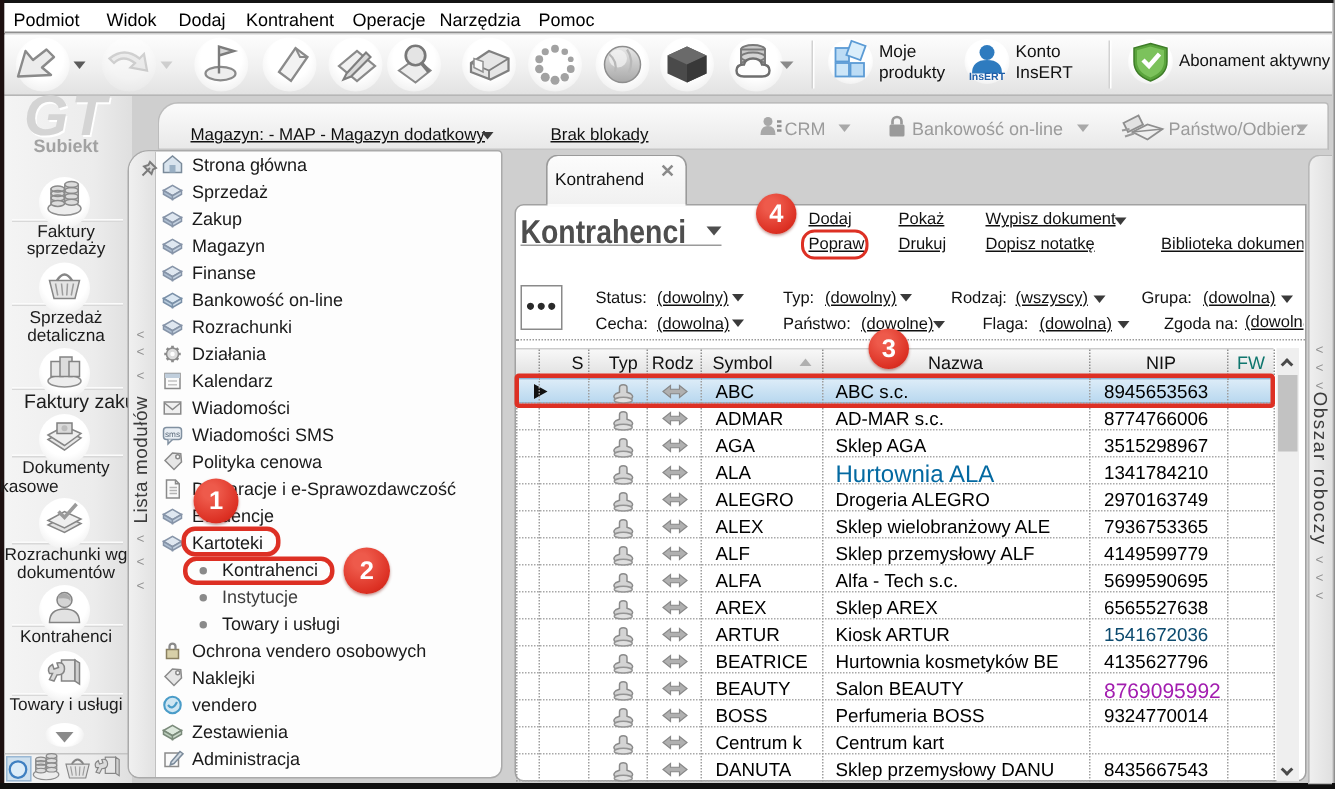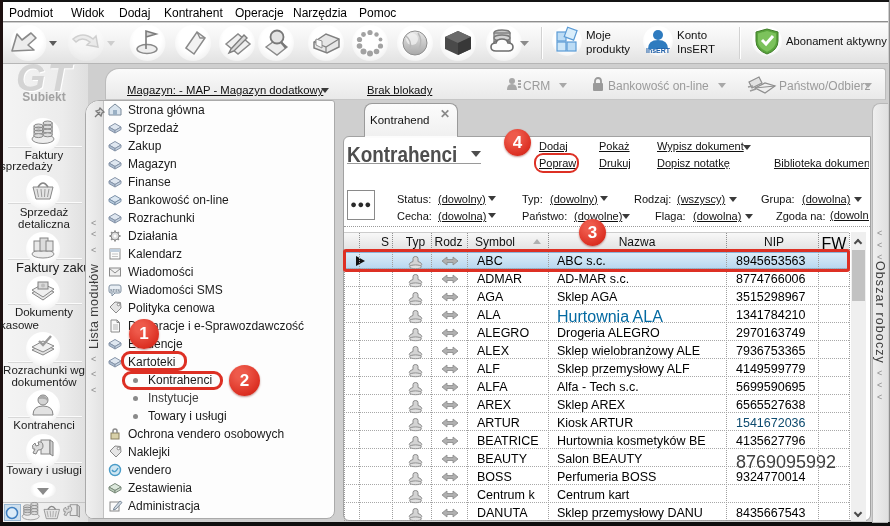--- a/index.html
+++ b/index.html
@@ -185,21 +185,21 @@
       <ellipse cx="12.5" cy="14" rx="4.5" ry="2" fill="none"></ellipse>
       <ellipse cx="12.5" cy="17.6" rx="4.5" ry="2"></ellipse>
       <rect x="17.2" y="5" width="9" height="12"></rect>
       <ellipse cx="21.7" cy="5" rx="4.5" ry="2"></ellipse>
       <ellipse cx="21.7" cy="9" rx="4.5" ry="2" fill="none"></ellipse>
       <ellipse cx="21.7" cy="13" rx="4.5" ry="2" fill="none"></ellipse>
       <ellipse cx="21.7" cy="16.8" rx="4.5" ry="2"></ellipse>
     </g>
   </svg>
 <div class="txt" style="left:0;top:149px;width:88px;text-align:center;font-size:11.5px;color:#1c1c1c">Faktury</div>
-<div class="txt" style="left:0;top:160px;width:88px;font-size:11.5px;color:#1c1c1c">sprzedaży</div>
+<div class="txt" style="left:0;top:160px;width:88px;text-align:center;font-size:11.5px;color:#1c1c1c">sprzedaży</div>
 <div class="ab" style="left:8px;top:202px;width:74px;height:1px;background:#fbfbfb;box-shadow:0 1px 0 #d8d8d8"></div>
 <div class="circ" style="left:26px;top:175px;width:34px;height:34px"></div>
 <svg width="34" height="34" style="left:26px;top:175px" viewBox="0 0 34 34">
     <path d="M7 12 L27 12 L24 24 L10 24 Z" fill="#e4e4e4" stroke="#868686"></path>
     <path d="M12 12 q5 -8 10 0" fill="none" stroke="#868686" stroke-width="1.6"></path>
     <g stroke="#9c9c9c">
       <path d="M11 14 L12.5 22 M15 14 L15.8 22 M19 14 L18.5 22 M23 14 L21.5 22"></path>
     </g>
   </svg>
 <div class="txt" style="left:0;top:206px;width:88px;text-align:center;font-size:11.5px;color:#1c1c1c">Sprzedaż</div>
@@ -475,21 +475,21 @@
 <div class="ab" style="left:548px;top:233px;width:1px;height:17px;border-left:1px dotted #8f8f8f"></div>
 <div class="ab" style="left:726px;top:233px;width:1px;height:17px;border-left:1px dotted #8f8f8f"></div>
 <div class="ab" style="left:818px;top:233px;width:1px;height:17px;border-left:1px dotted #8f8f8f"></div>
 <div class="ab" style="left:849px;top:233px;width:1px;height:17px;border-left:1px dotted #8f8f8f"></div>
 <div class="txt" style="left:345px;top:235px;width:80px;text-align:center;font-size:12px;color:#111">S</div>
 <div class="txt" style="left:375.5px;top:235px;width:80px;text-align:center;font-size:12px;color:#111">Typ</div>
 <div class="txt" style="left:408.5px;top:235px;width:80px;text-align:center;font-size:12px;color:#111">Rodz</div>
 <div class="txt" style="left:475px;top:235px;font-size:12px;color:#111">Symbol</div>
 <div class="txt" style="left:597px;top:235px;width:80px;text-align:center;font-size:12px;color:#111">Nazwa</div>
 <div class="txt" style="left:734px;top:235px;width:80px;text-align:center;font-size:12px;color:#111">NIP</div>
-<div class="txt" style="left:794px;top:235px;width:80px;text-align:center;font-size:16px;color:#000000">FW</div>
+<div class="txt" style="left:794px;top:235px;width:80px;text-align:center;font-size:12px;color:#0f766e">FW</div>
 <div class="ab" style="left:533px;top:239px;width:0;height:0;border-left:4px solid transparent;border-right:4px solid transparent;border-bottom:5px solid #b0b0b0"></div>
 <div class="ab" style="left:344px;top:252px;width:505px;height:17px;background:linear-gradient(#dcecf8,#b9d8ef);border:1px solid #8cb4d8"></div>
 <div class="ab" style="left:356px;top:256px;width:0;height:0;border-top:5.5px solid transparent;border-bottom:5.5px solid transparent;border-left:9px solid #111"></div>
 <div class="ab" style="left:344px;top:268px;width:505px;height:1px;border-top:1px dotted #a8a8a8"></div>
 <svg width="19" height="16" style="left:406px;top:253px" viewBox="0 0 19 16">
     <path d="M4.5 13 q-2.5 -1.5 0 -3.5 l2.5 -1 l0 -3 q0 -2 2.5 -2 q2.5 0 2.5 2 l0 3 l2.5 1 q2.5 2 0 3.5 Z" fill="#d4d4d4" stroke="#8a8a8a"></path>
     <ellipse cx="9.5" cy="13.8" rx="6" ry="1.9" fill="#e0e0e0" stroke="#949494"></ellipse>
   </svg>
 <svg width="18" height="14" style="left:441px;top:254px" viewBox="0 0 18 14">
     <path d="M1 7 l5 -4 l0 2.5 l6 0 l0 -2.5 l5 4 l-5 4 l0 -2.5 l-6 0 l0 2.5 Z" fill="#b0b0b0" stroke="#888888" stroke-width="0.8"></path>
@@ -610,21 +610,21 @@
 <div class="ab" style="left:344px;top:466px;width:505px;height:1px;border-top:1px dotted #a8a8a8"></div>
 <svg width="19" height="16" style="left:406px;top:451px" viewBox="0 0 19 16">
     <path d="M4.5 13 q-2.5 -1.5 0 -3.5 l2.5 -1 l0 -3 q0 -2 2.5 -2 q2.5 0 2.5 2 l0 3 l2.5 1 q2.5 2 0 3.5 Z" fill="#d4d4d4" stroke="#8a8a8a"></path>
     <ellipse cx="9.5" cy="13.8" rx="6" ry="1.9" fill="#e0e0e0" stroke="#949494"></ellipse>
   </svg>
 <svg width="18" height="14" style="left:441px;top:452px" viewBox="0 0 18 14">
     <path d="M1 7 l5 -4 l0 2.5 l6 0 l0 -2.5 l5 4 l-5 4 l0 -2.5 l-6 0 l0 2.5 Z" fill="#b0b0b0" stroke="#888888" stroke-width="0.8"></path>
   </svg>
 <div class="txt" style="left:477px;top:452px;font-size:12.5px;color:#000">BEAUTY</div>
 <div class="txt" style="left:557px;top:452px;font-size:12.5px;color:#000">Salon BEAUTY</div>
-<div class="txt" style="left:736px;top:452px;font-size:18px;color:#404040">8769095992</div>
+<div class="txt" style="left:736px;top:452px;font-size:14px;color:#a21caf">8769095992</div>
 <div class="ab" style="left:344px;top:484px;width:505px;height:1px;border-top:1px dotted #a8a8a8"></div>
 <svg width="19" height="16" style="left:406px;top:469px" viewBox="0 0 19 16">
     <path d="M4.5 13 q-2.5 -1.5 0 -3.5 l2.5 -1 l0 -3 q0 -2 2.5 -2 q2.5 0 2.5 2 l0 3 l2.5 1 q2.5 2 0 3.5 Z" fill="#d4d4d4" stroke="#8a8a8a"></path>
     <ellipse cx="9.5" cy="13.8" rx="6" ry="1.9" fill="#e0e0e0" stroke="#949494"></ellipse>
   </svg>
 <svg width="18" height="14" style="left:441px;top:470px" viewBox="0 0 18 14">
     <path d="M1 7 l5 -4 l0 2.5 l6 0 l0 -2.5 l5 4 l-5 4 l0 -2.5 l-6 0 l0 2.5 Z" fill="#b0b0b0" stroke="#888888" stroke-width="0.8"></path>
   </svg>
 <div class="txt" style="left:477px;top:470px;font-size:12.5px;color:#000">BOSS</div>
 <div class="txt" style="left:557px;top:470px;font-size:12.5px;color:#000">Perfumeria BOSS</div>

